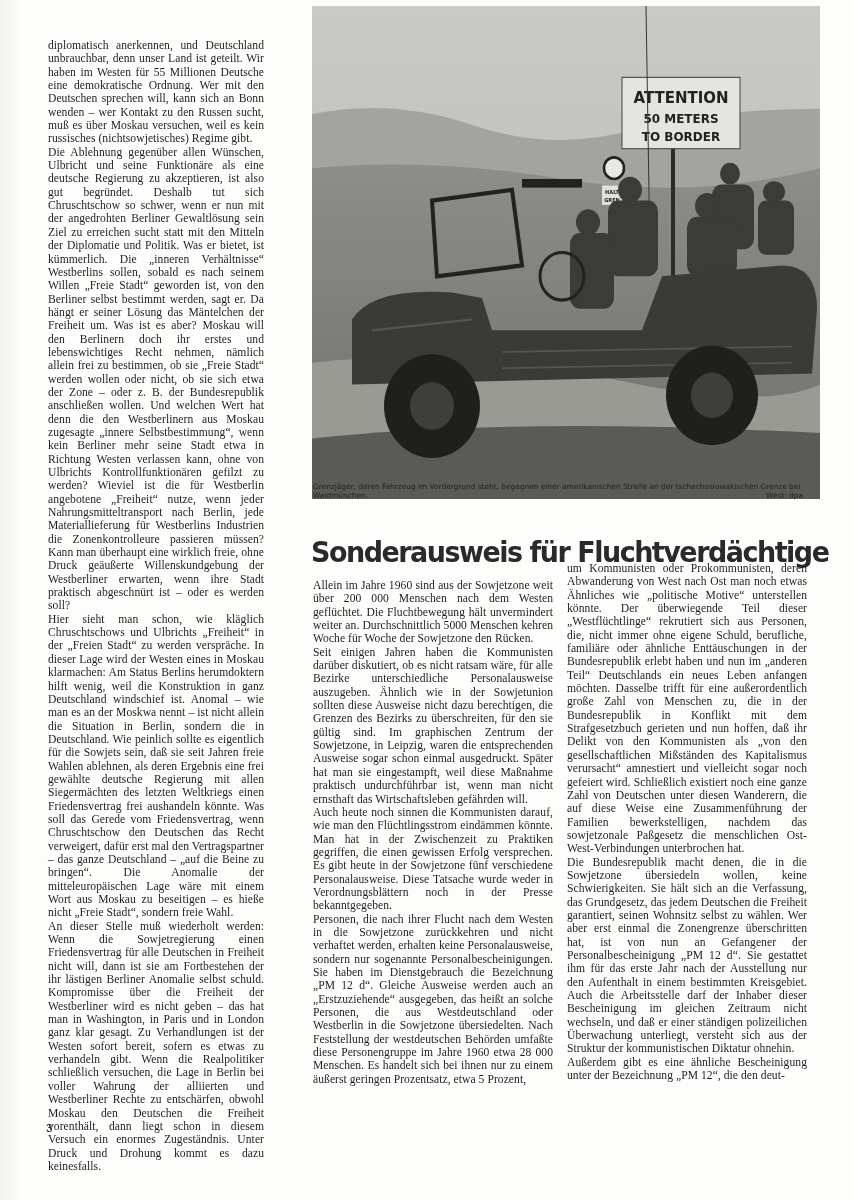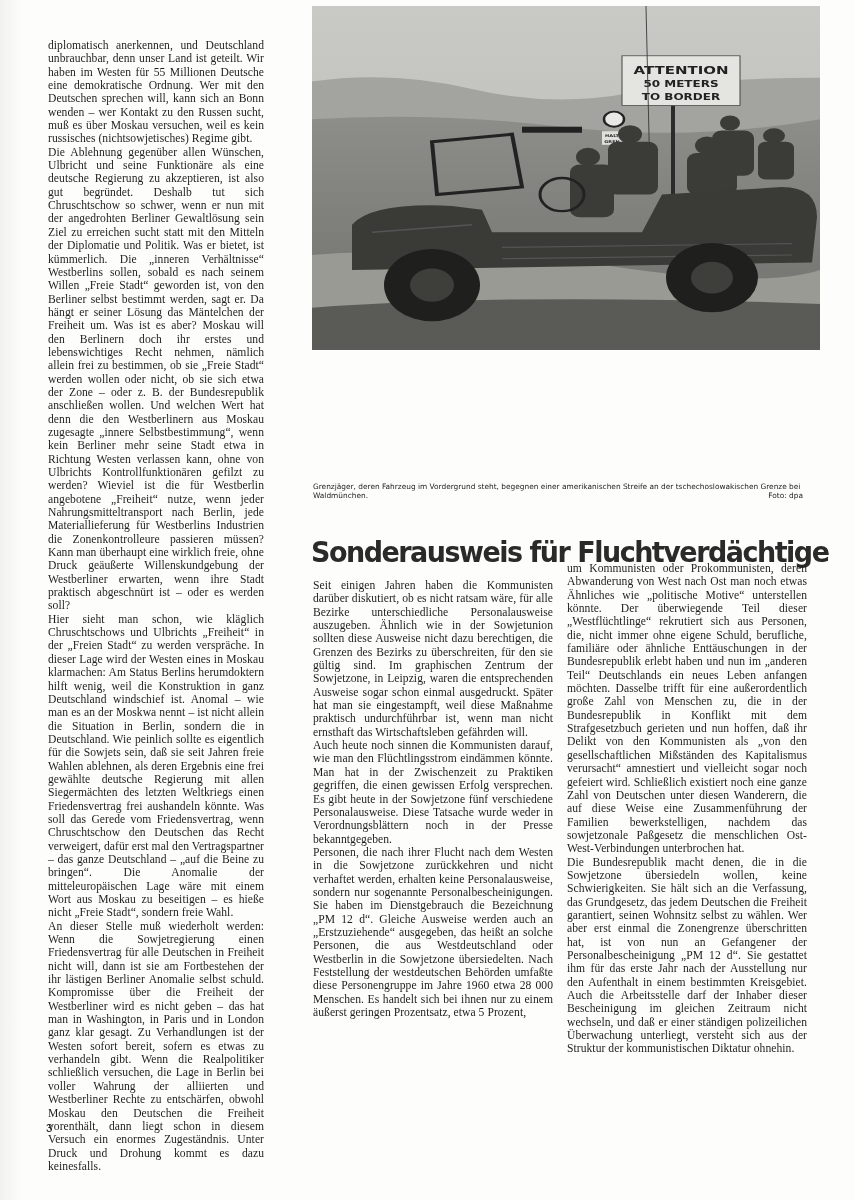--- a/index.html
+++ b/index.html
@@ -13,21 +13,21 @@
   }
   .col p { margin: 0; text-indent: 0; }
   #col-left { left: 48px; top: 39px; width: 216px; }
   #col-mid { left: 313px; top: 579px; width: 240px; }
   #col-right { left: 567px; top: 562px; width: 240px; }
   .pagenum {
     position: absolute; left: 46px; top: 1121px; font-size: 11.6px;
     font-family: "Liberation Sans", sans-serif; color: #222;
   }
   .photo {
-    position: absolute; left: 312px; top: 6px; width: 508px; height: 344px; overflow: hidden;
+    position: absolute; left: 312px; top: 6px; width: 508px; height: 493px; overflow: hidden;
     background: #9a9a96;
   }
   .photo svg { display: block; width: 100%; height: 100%; }
   .caption {
     position: absolute; left: 313px; top: 466px; width: 490px;
     font-family: "DejaVu Sans", sans-serif; font-size: 7.4px; line-height: 9px; color: #222; margin-top: 16px;
   }
   .caption .credit { float: right; }
   .headline {
     position: absolute; left: 311px; top: 516px; width: 500px;
@@ -110,27 +110,29 @@
       <circle cx="400" cy="360" r="46" fill="#1f1f1d"></circle>
       <circle cx="400" cy="360" r="21" fill="#3e3e3b"></circle>
       <circle cx="250" cy="250" r="22" fill="none" stroke="#222" stroke-width="3"></circle>
       <rect x="210" y="160" width="60" height="8" fill="#222"></rect>
     </g>
   </svg>
 </div>
 
 <div class="caption">
   <span>Grenzjäger, deren Fahrzeug im Vordergrund steht, begegnen einer amerikanischen Streife an der tschechoslowakischen Grenze bei Waldmünchen.</span>
-  <span class="credit">Foto: dpa</span>
+  <span class="credit">West: dpa</span>
 </div>
 
 <h1 class="headline">Sonderausweis für Fluchtverdächtige</h1>
 
 <div id="col-mid" class="col">
+  <p>Allein im Jahre 1960 sind aus der Sowjetzone weit über 200 000 Menschen nach dem Westen geflüchtet. Die Fluchtbewegung hält unvermindert weiter an. Durchschnittlich 5000 Menschen kehren Woche für Woche der Sowjetzone den Rücken.</p>
   <p>Seit einigen Jahren haben die Kommunisten darüber diskutiert, ob es nicht ratsam wäre, für alle Bezirke unterschiedliche Personalausweise auszugeben. Ähnlich wie in der Sowjetunion sollten diese Ausweise nicht dazu berechtigen, die Grenzen des Bezirks zu überschreiten, für den sie gültig sind. Im graphischen Zentrum der Sowjetzone, in Leipzig, waren die entsprechenden Ausweise sogar schon einmal ausgedruckt. Später hat man sie eingestampft, weil diese Maßnahme praktisch undurchführbar ist, wenn man nicht ernsthaft das Wirtschaftsleben gefährden will.</p>
   <p>Auch heute noch sinnen die Kommunisten darauf, wie man den Flüchtlingsstrom eindämmen könnte. Man hat in der Zwischenzeit zu Praktiken gegriffen, die einen gewissen Erfolg versprechen. Es gibt heute in der Sowjetzone fünf verschiedene Personalausweise. Diese Tatsache wurde weder in Verordnungsblättern noch in der Presse bekanntgegeben.</p>
   <p>Personen, die nach ihrer Flucht nach dem Westen in die Sowjetzone zurückkehren und nicht verhaftet werden, erhalten keine Personalausweise, sondern nur sogenannte Personalbescheinigungen. Sie haben im Dienstgebrauch die Bezeichnung „PM 12 d“. Gleiche Ausweise werden auch an „Erstzuziehende“ ausgegeben, das heißt an solche Personen, die aus Westdeutschland oder Westberlin in die Sowjetzone übersiedelten. Nach Feststellung der westdeutschen Behörden umfaßte diese Personengruppe im Jahre 1960 etwa 28 000 Menschen. Es handelt sich bei ihnen nur zu einem äußerst geringen Prozentsatz, etwa 5 Prozent,</p>
 </div>
 
 <div id="col-right" class="col">
   <p>um Kommunisten oder Prokommunisten, deren Abwanderung von West nach Ost man noch etwas Ähnliches wie „politische Motive“ unterstellen könnte. Der überwiegende Teil dieser „Westflüchtlinge“ rekrutiert sich aus Personen, die, nicht immer ohne eigene Schuld, berufliche, familiäre oder ähnliche Enttäuschungen in der Bundesrepublik erlebt haben und nun im „anderen Teil“ Deutschlands ein neues Leben anfangen möchten. Dasselbe trifft für eine außerordentlich große Zahl von Menschen zu, die in der Bundesrepublik in Konflikt mit dem Strafgesetzbuch gerieten und nun hoffen, daß ihr Delikt von den Kommunisten als „von den gesellschaftlichen Mißständen des Kapitalismus verursacht“ amnestiert und vielleicht sogar noch gefeiert wird. Schließlich existiert noch eine ganze Zahl von Deutschen unter diesen Wanderern, die auf diese Weise eine Zusammenführung der Familien bewerkstelligen, nachdem das sowjetzonale Paßgesetz die menschlichen Ost-West-Verbindungen unterbrochen hat.</p>
   <p>Die Bundesrepublik macht denen, die in die Sowjetzone übersiedeln wollen, keine Schwierigkeiten. Sie hält sich an die Verfassung, das Grundgesetz, das jedem Deutschen die Freiheit garantiert, seinen Wohnsitz selbst zu wählen. Wer aber erst einmal die Zonengrenze überschritten hat, ist von nun an Gefangener der Personalbescheinigung „PM 12 d“. Sie gestattet ihm für das erste Jahr nach der Ausstellung nur den Aufenthalt in einem bestimmten Kreisgebiet. Auch die Arbeitsstelle darf der Inhaber dieser Bescheinigung im gleichen Zeitraum nicht wechseln, und daß er einer ständigen polizeilichen Überwachung unterliegt, versteht sich aus der Struktur der kommunistischen Diktatur ohnehin.</p>
+  <p>Außerdem gibt es eine ähnliche Bescheinigung unter der Bezeichnung „PM 12“, die den deut-</p>
 </div>
 
 </body></html>

